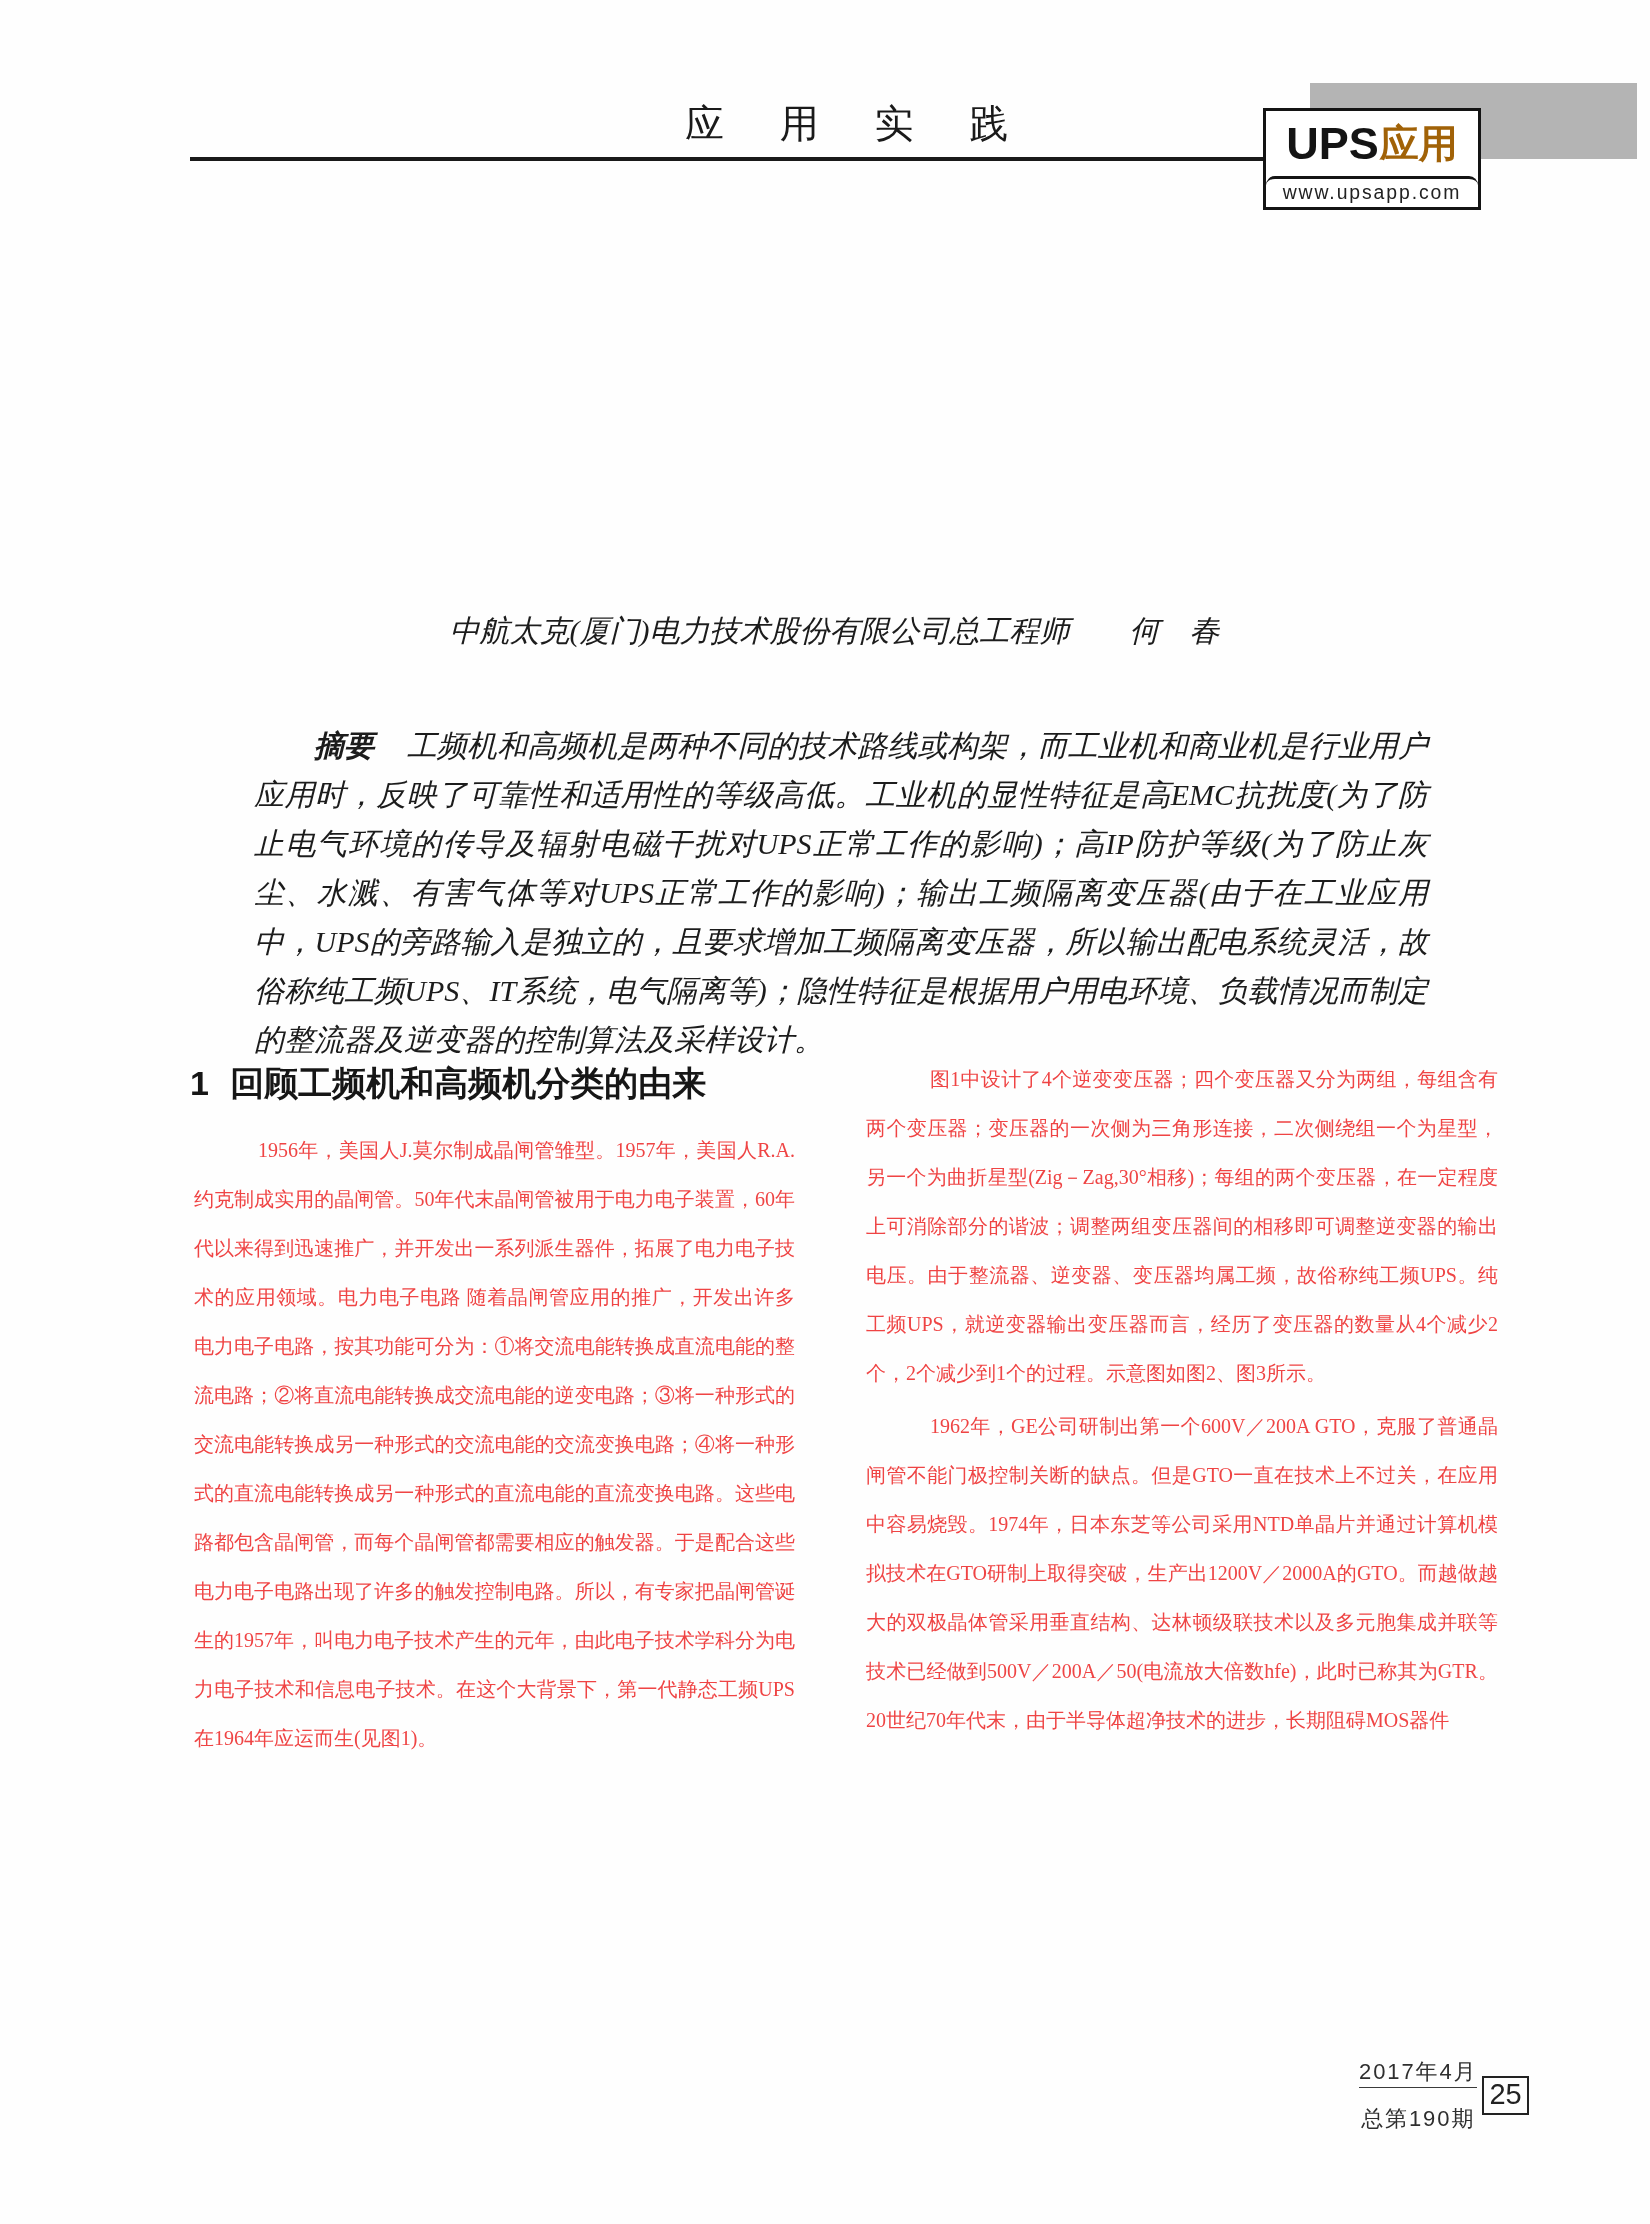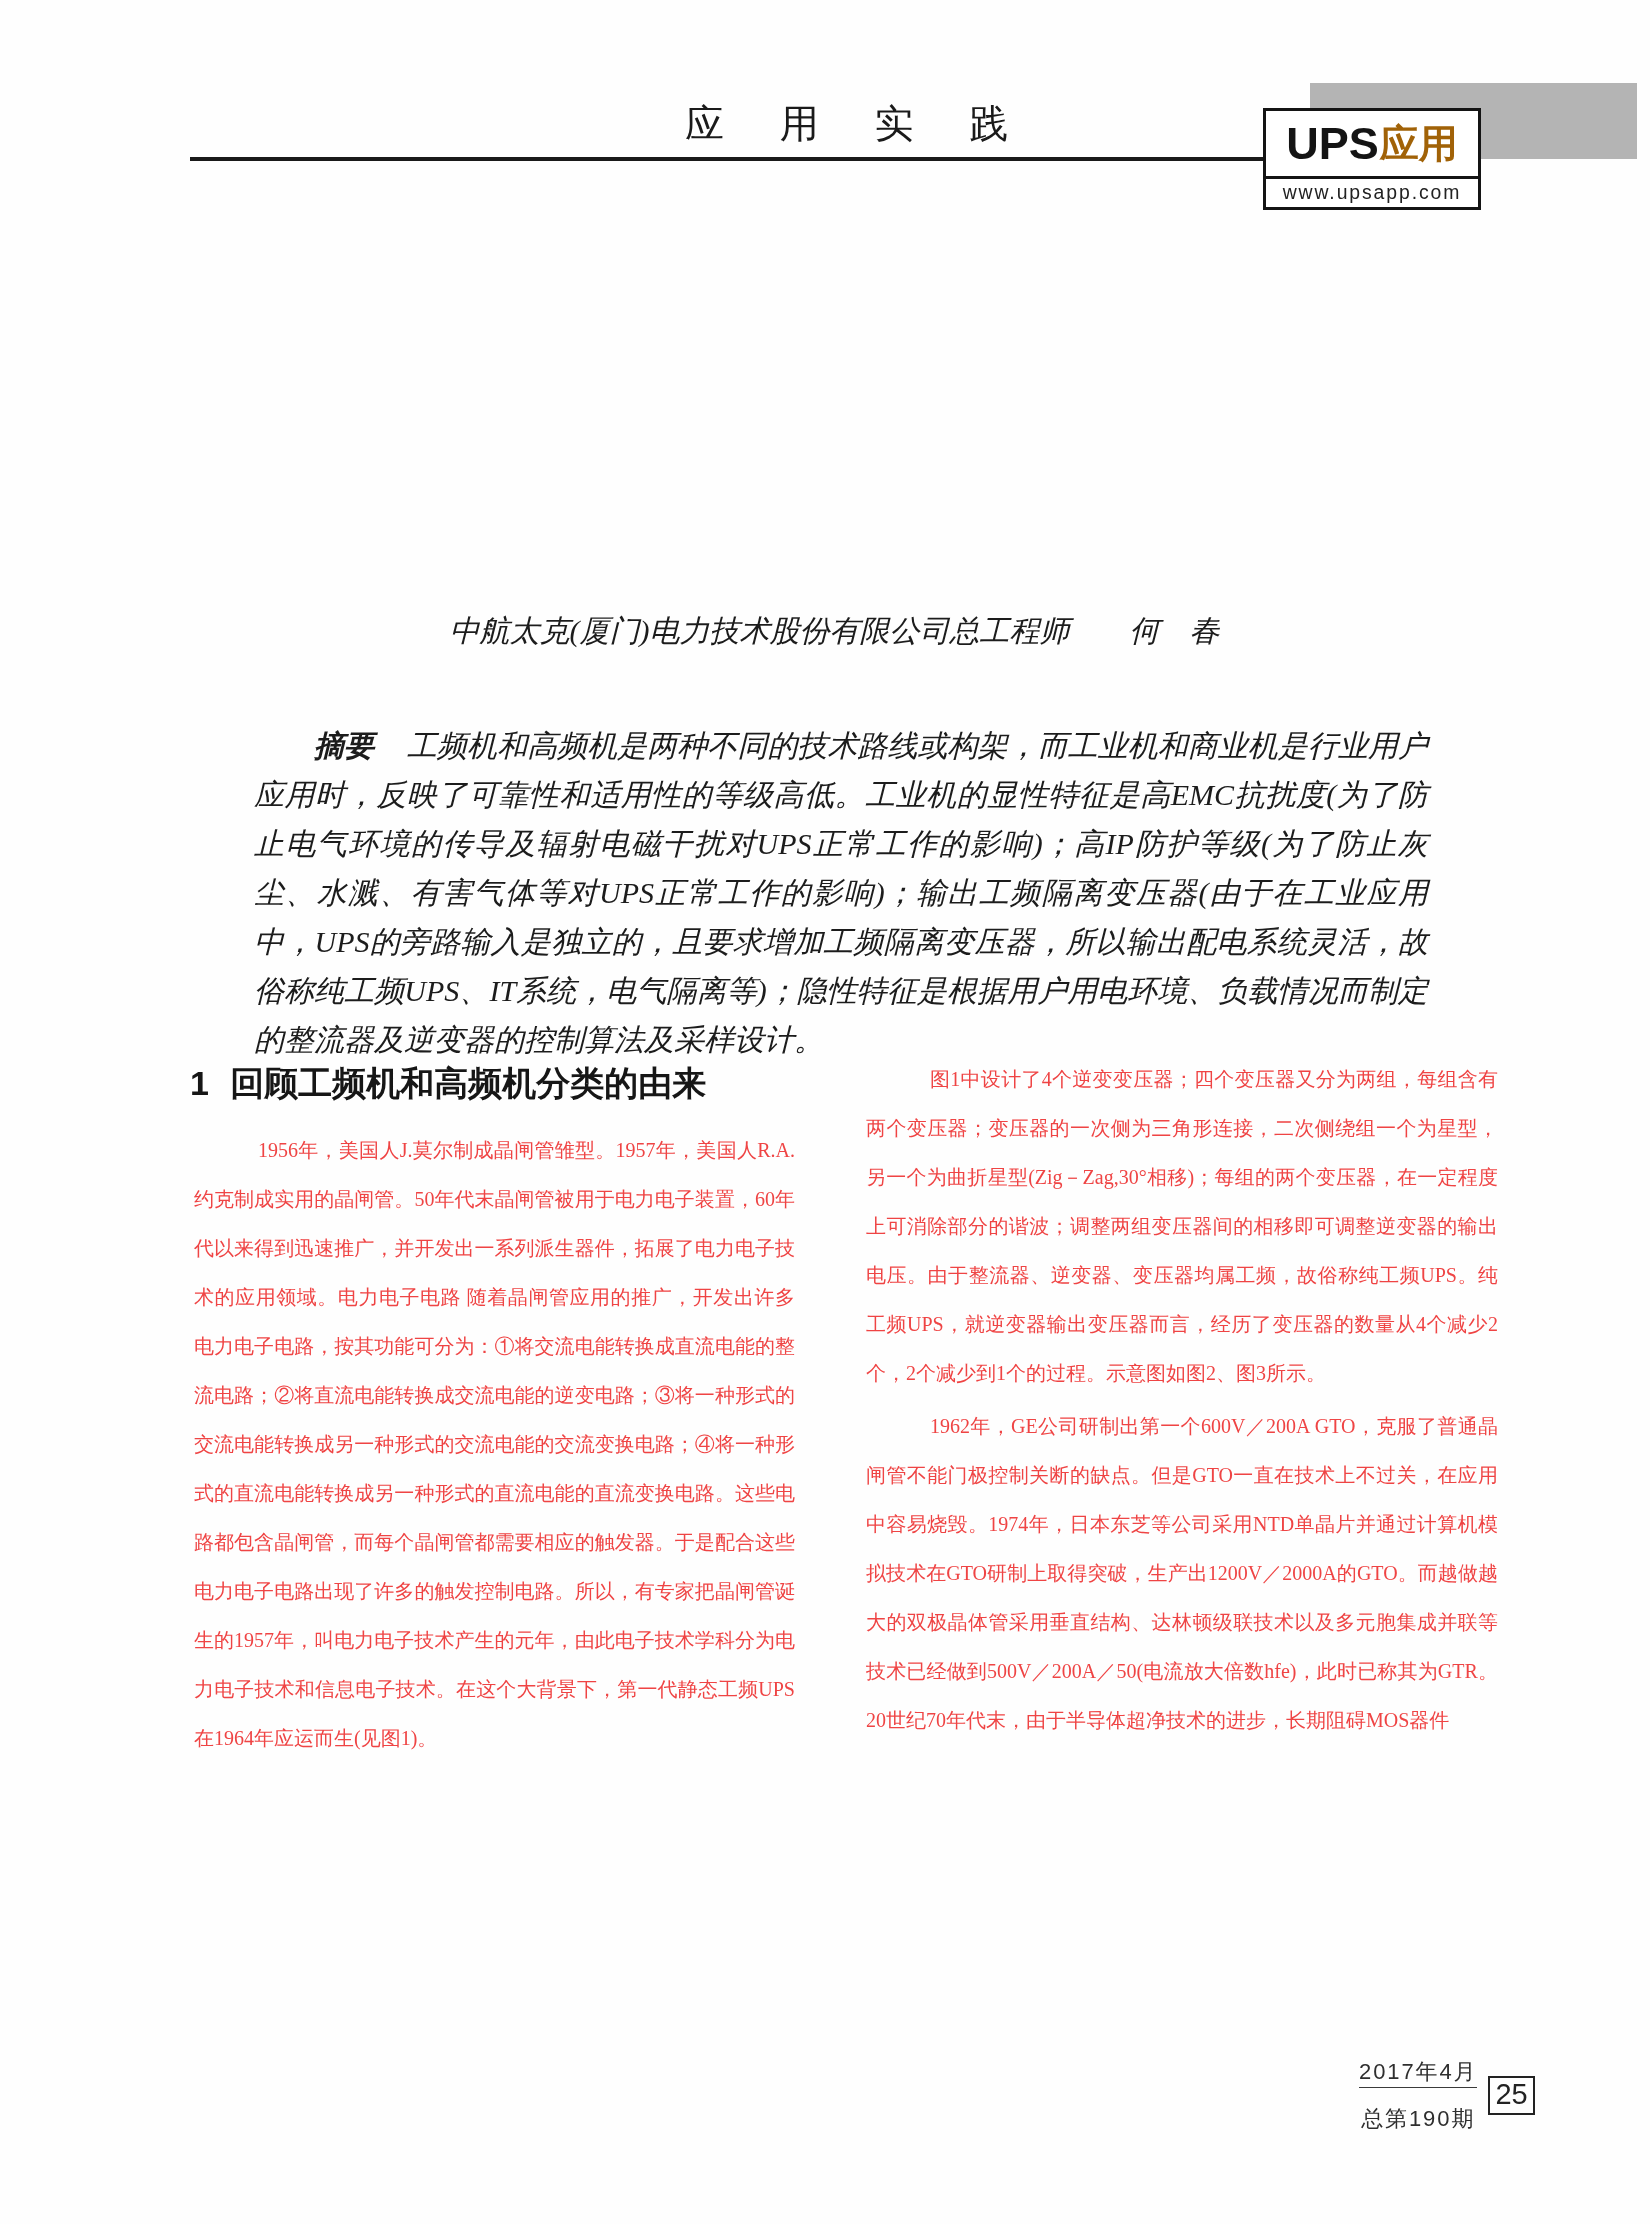--- a/index.html
+++ b/index.html
@@ -75,20 +75,21 @@
   }
   .logo-url {
     border-top: 3.9px solid #141414;
     font-family: "Liberation Sans", sans-serif;
     font-size: 19.4px;
     letter-spacing: 1.9px;
     text-align: center;
     padding: 1.9px 0 2.9px 0;
     color: #222222;
     background: #ffffff;
+    border-radius: 9px;
   }
 
   
   .article-title {
     position: absolute;
     top: 427px;
     left: 847px;
     transform: translateX(-50%);
     margin: 0;
     white-space: nowrap;
@@ -160,21 +161,21 @@
     color: #ef4444;
   }
 
   
   .footer {
     position: absolute;
     left: 1359px;
     top: 2061px;
     display: flex;
     align-items: center;
-    gap: 11px;
+    gap: 5px;
     font-family: "Liberation Sans", sans-serif;
   }
   .issue-frac {
     text-align: center;
     font-size: 22px;
     line-height: 1;
     letter-spacing: 1.9px;
     color: #2e2e2e;
   }
   .issue-frac .frac-top { padding-bottom: 3.9px; }

